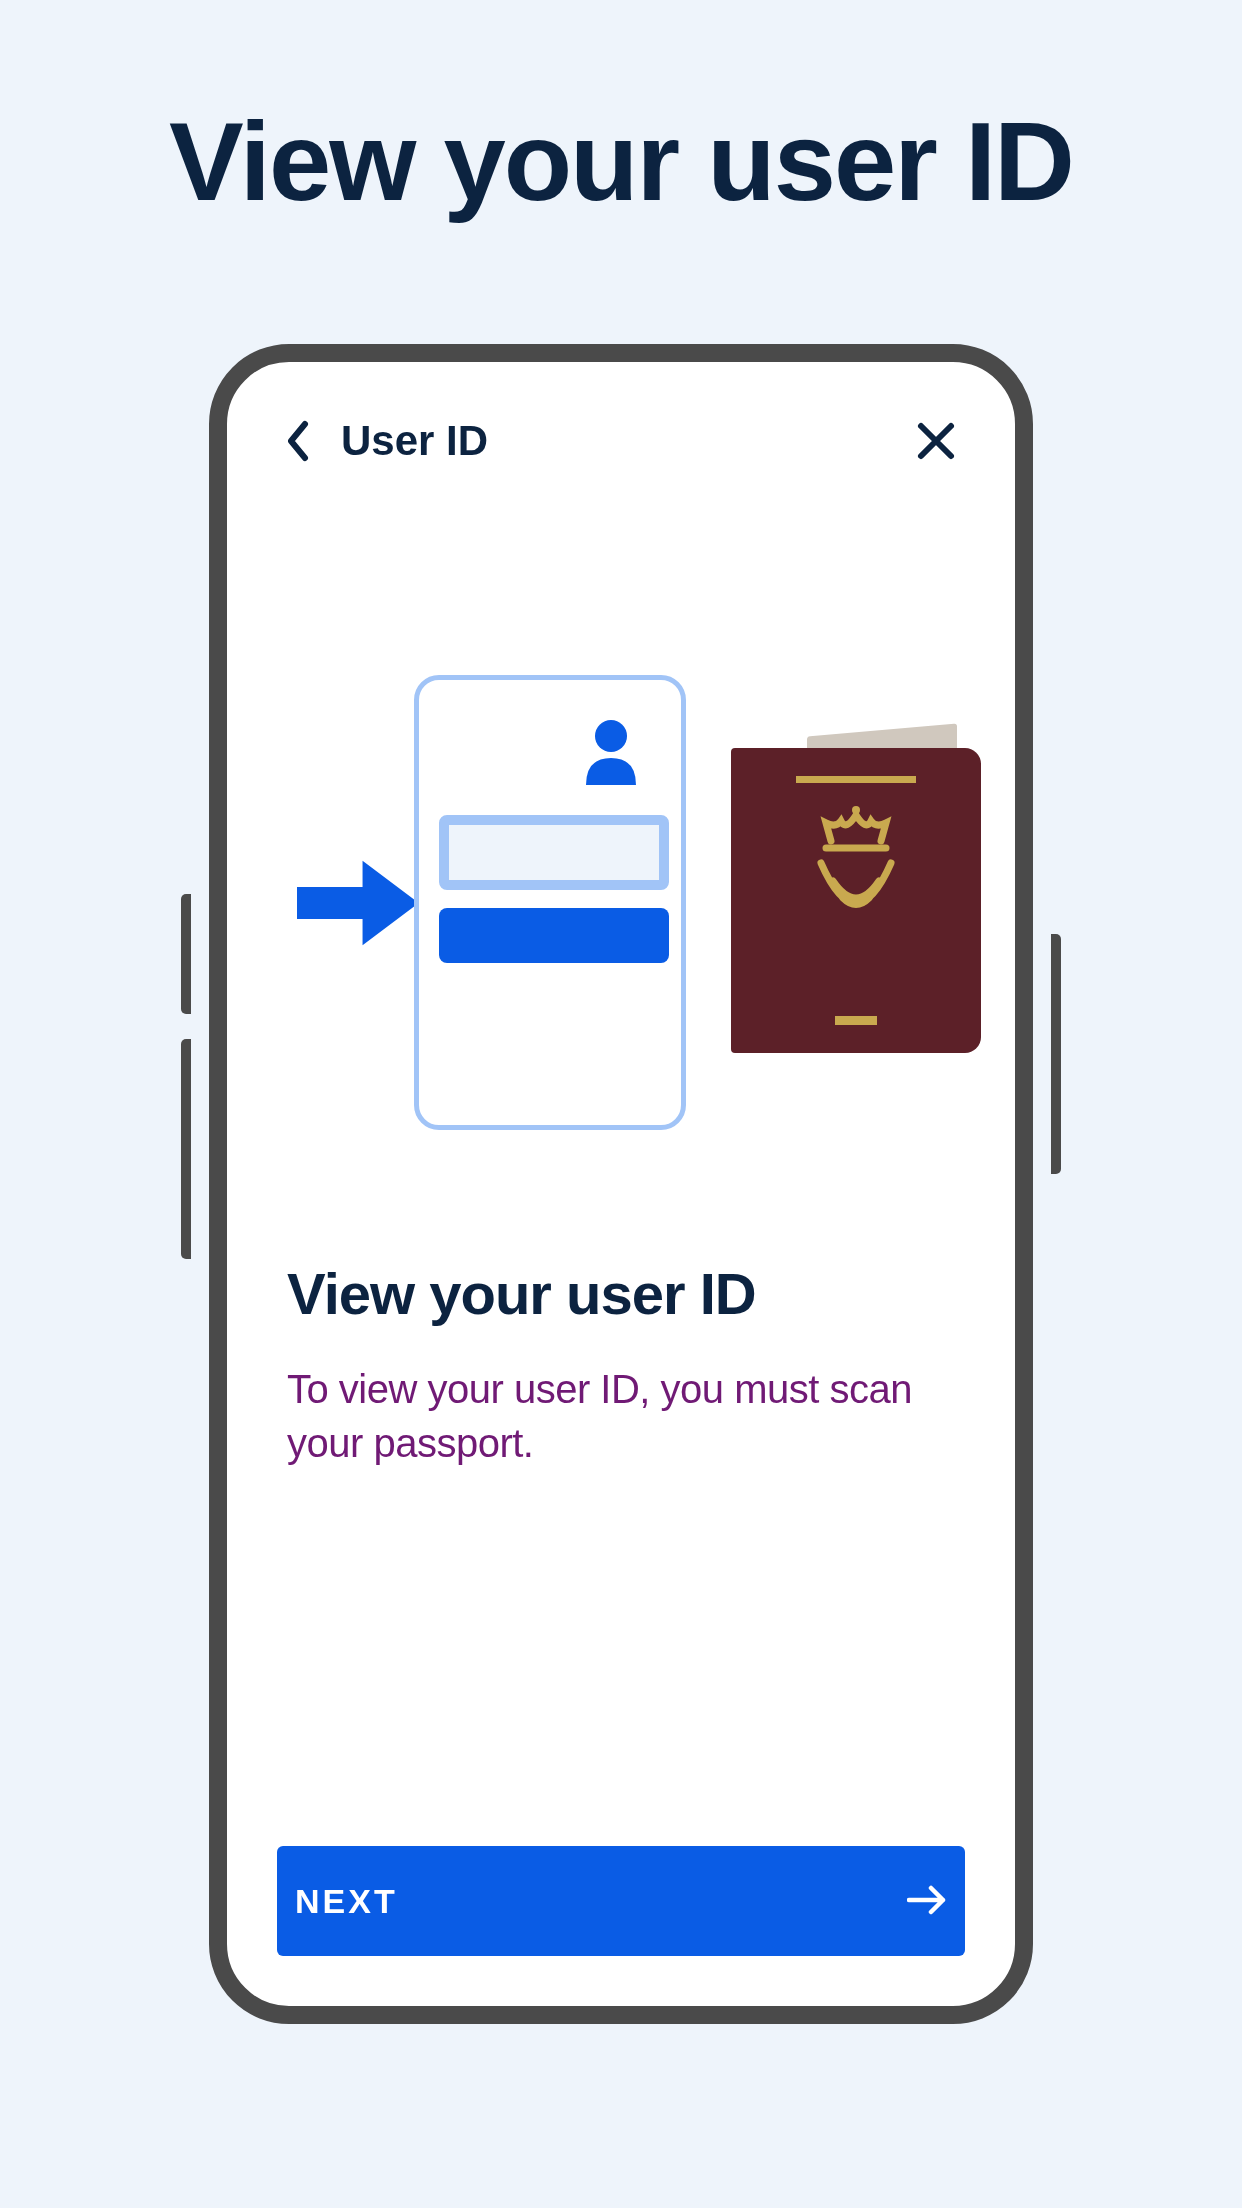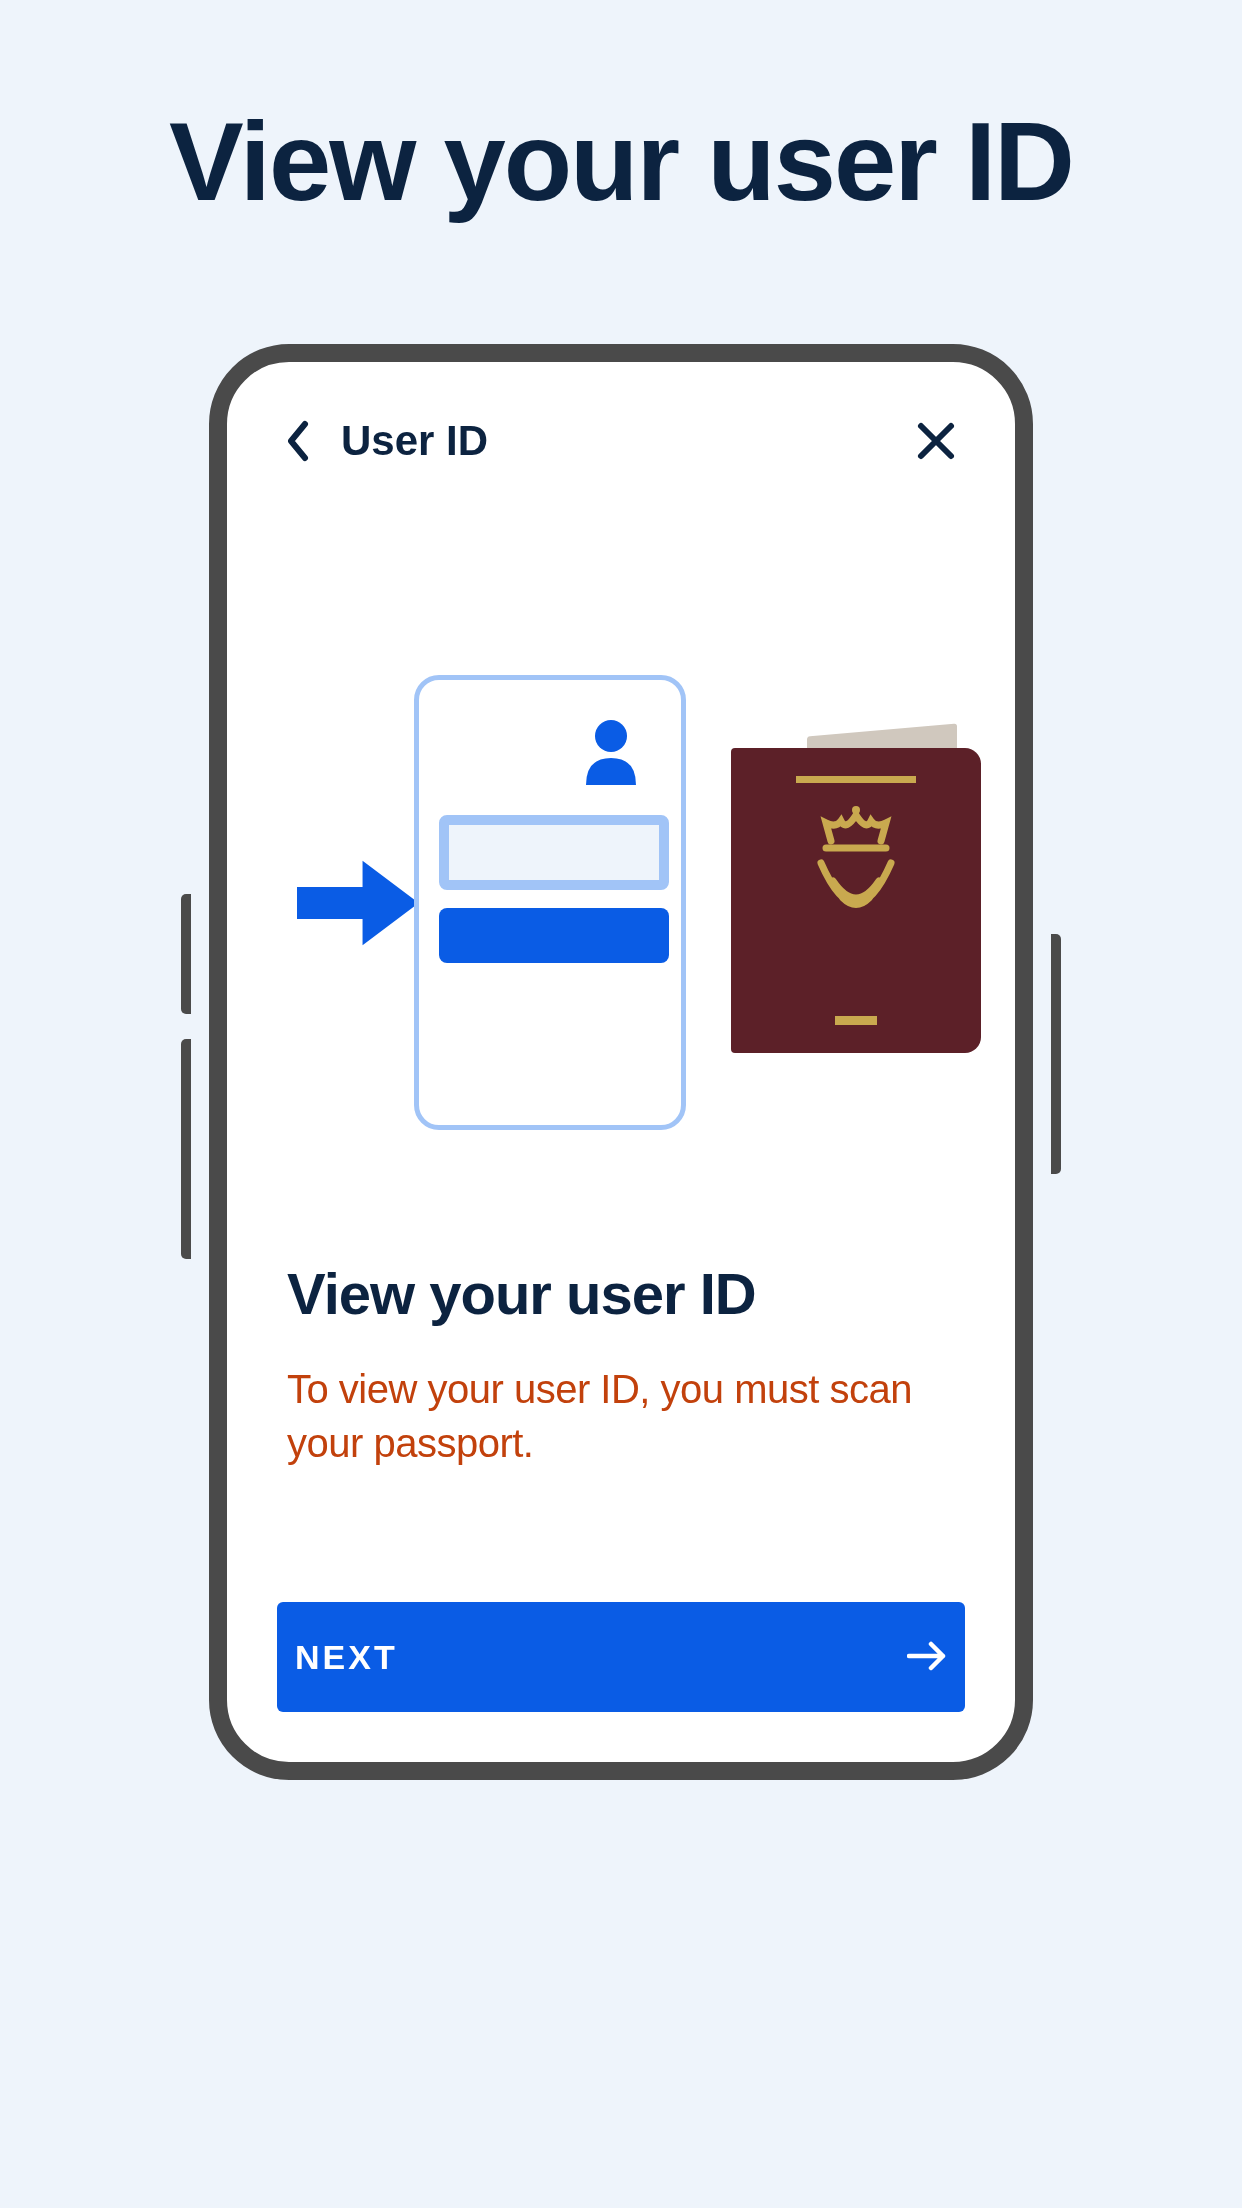--- a/index.html
+++ b/index.html
@@ -18,21 +18,21 @@
       font-size: 112px;
       font-weight: 800;
       color: #0c2340;
       text-align: center;
       line-height: 1.2;
       padding-top: 95px;
       letter-spacing: -2px;
     }
     .phone-frame {
       width: 824px;
-      height: 1436px;
+      height: 1680px;
       background-color: #ffffff;
       border: 18px solid #4a4a4a;
       border-radius: 80px;
       margin: 115px auto 0 auto;
       position: relative;
       overflow: hidden;
     }
     .phone-notch-left {
       position: absolute;
       left: -28px;
@@ -199,21 +199,21 @@
       padding: 0 10px;
     }
     .content-title {
       font-size: 58px;
       font-weight: 800;
       color: #0c2340;
       letter-spacing: -1px;
     }
     .content-body {
       font-size: 40px;
-      color: #c2410c;
+      color: #701a75;
       margin-top: 35px;
       line-height: 1.35;
       letter-spacing: -0.5px;
     }
     .next-button {
       margin-top: auto;
       margin-bottom: 0;
       background-color: #0a5ce5;
       color: #ffffff;
       border: none;

